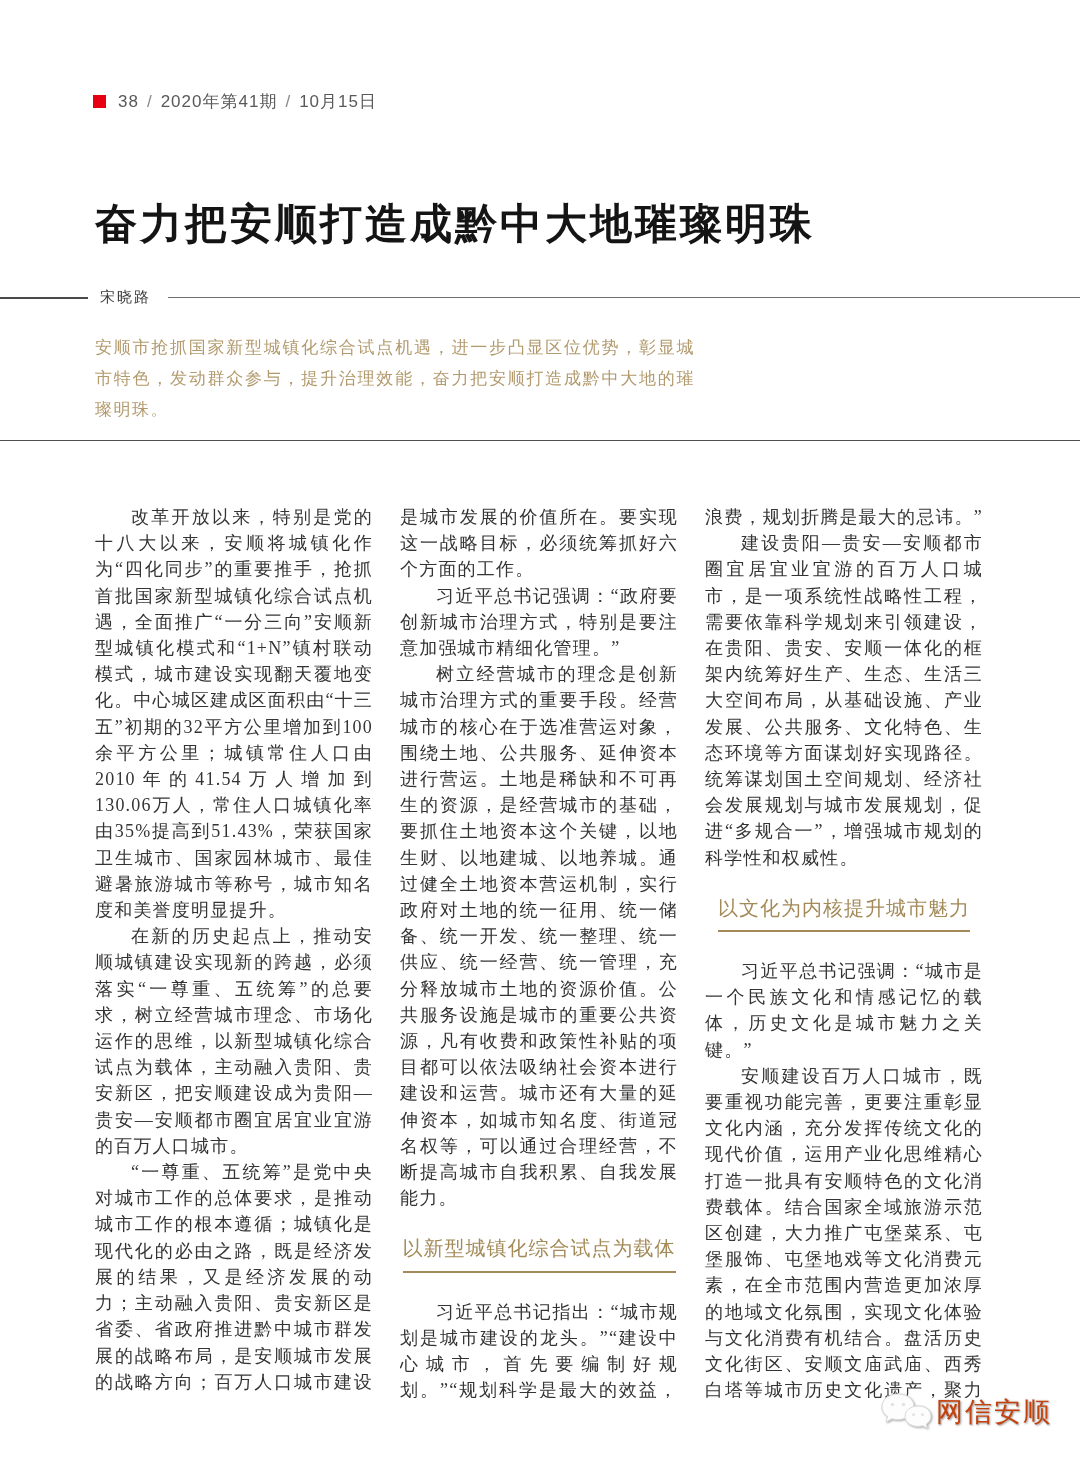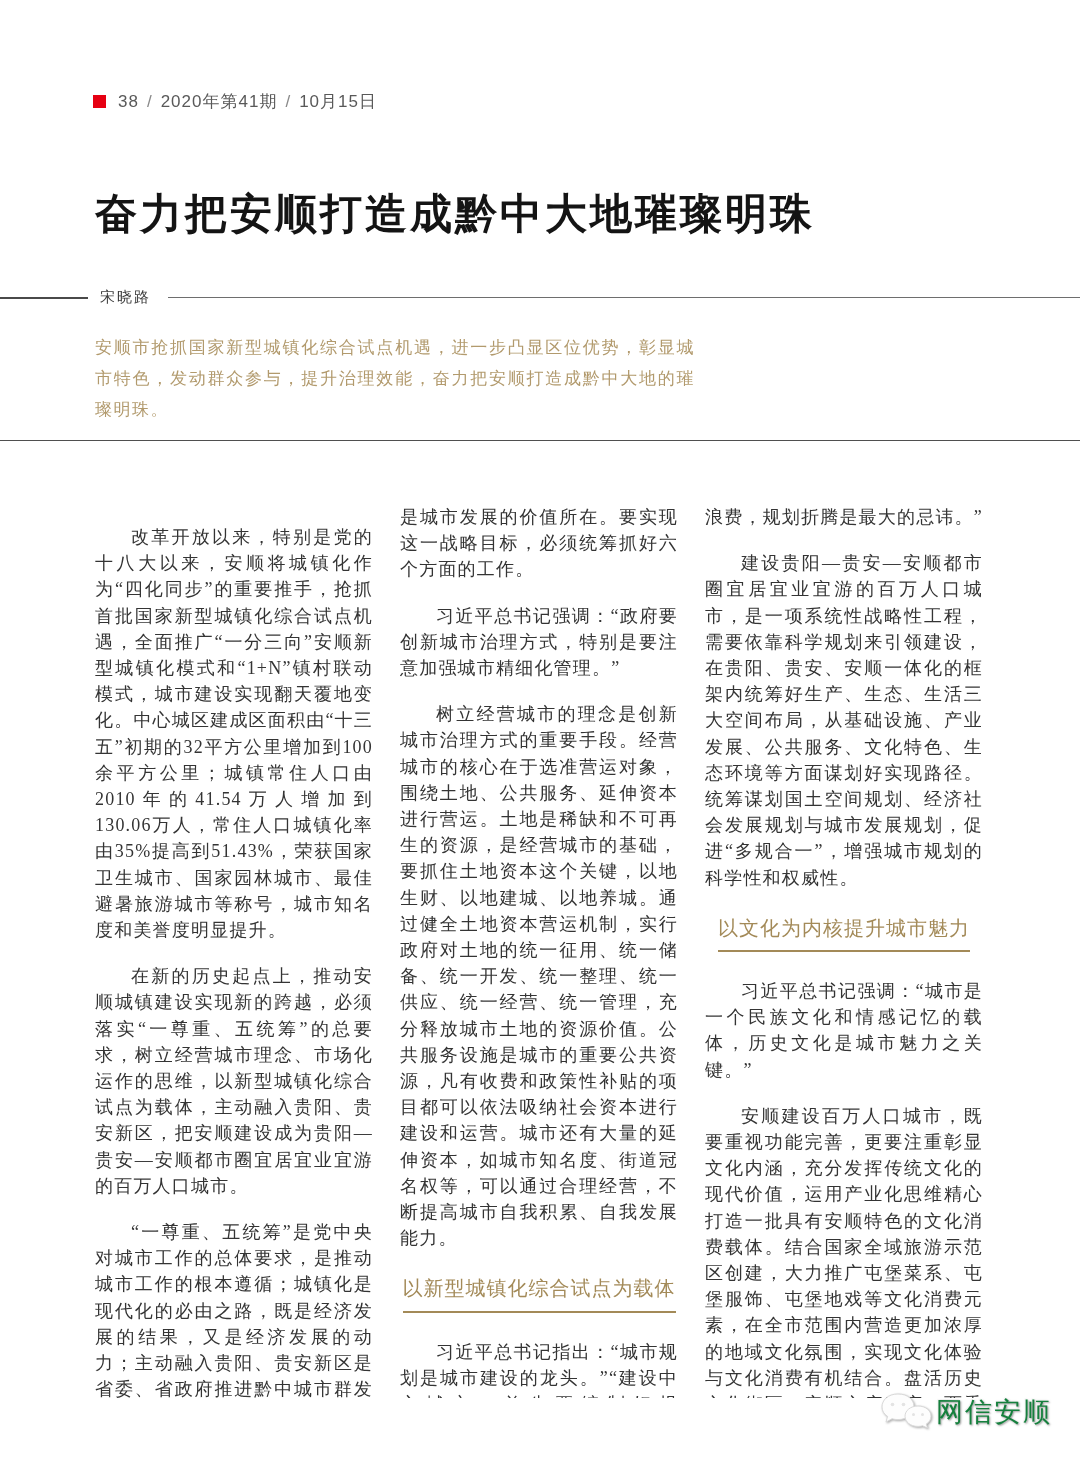--- a/index.html
+++ b/index.html
@@ -29,21 +29,21 @@
     height: 13px;
     background: #e60012;
     display: inline-block;
     margin-right: 12px;
   }
   .header .sep { margin: 0 8px; color: #8a8a8a; }
   
   .title {
     position: absolute;
     left: 95px;
-    top: 186px;
+    top: 196px;
     font-size: 42px;
     font-weight: bold;
     color: #141414;
     letter-spacing: 3px;
     font-family: "Liberation Serif", serif;
   }
   
   .author-row {
     position: absolute;
     left: 0;
@@ -109,21 +109,21 @@
     height: 894px;
     overflow: hidden;
     font-size: 18px;
     line-height: 26.2px;
     letter-spacing: 1.2px;
     color: #343434;
     text-align: justify;
     text-justify: inter-character;
   }
   .col p { margin: 0; }
-  .col p.indent { text-indent: 2em; margin-top: 20px; }
+  .col p.indent { text-indent: 2em; }
   .col-heading {
     margin: 24px 0 26px;
     text-align: center;
     font-size: 20px;
     font-weight: normal;
     color: #a38a58;
     letter-spacing: 1px;
   }
   .col-heading .hd {
     display: inline-block;
@@ -134,21 +134,21 @@
   .watermark {
     position: absolute;
     right: 28px;
     top: 1392px;
     display: flex;
     align-items: center;
     gap: 4px;
     font-family: "Liberation Sans", sans-serif;
     font-size: 27px;
     letter-spacing: 2px;
-    color: #15803d;
+    color: #c2410c;
     text-shadow: 1px 1px 2px rgba(130,130,130,0.85), -1px -1px 1px rgba(235,235,235,0.6);
     justify-content: center;
   }
   .wm-icon { filter: drop-shadow(1px 1px 1px #a9a9a9); }
 </style>
 </head>
 <body>
 
 <div class="page">
 

